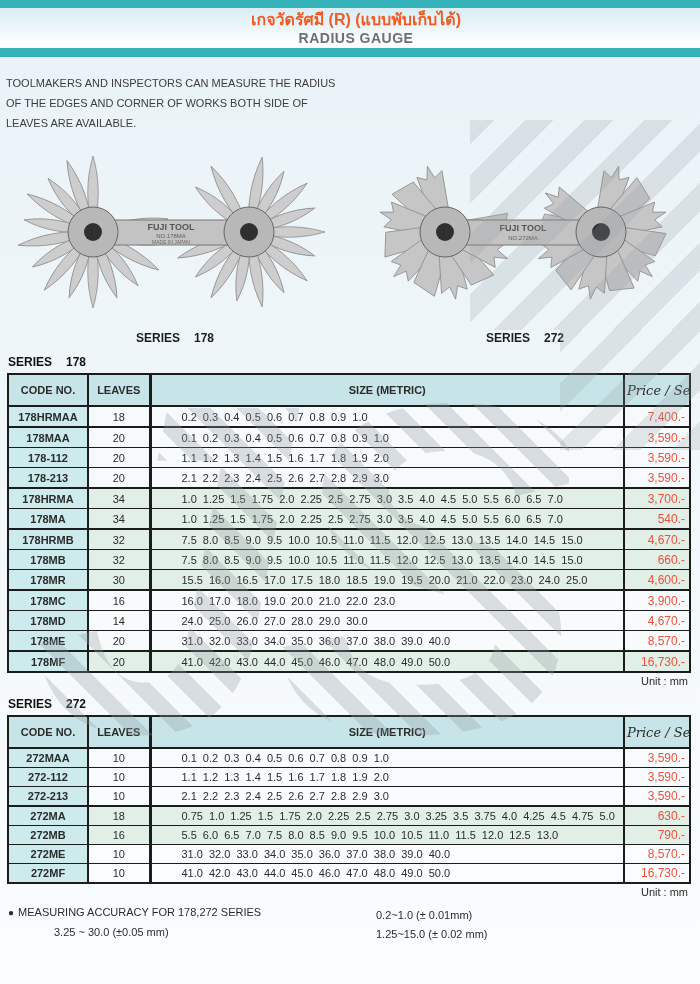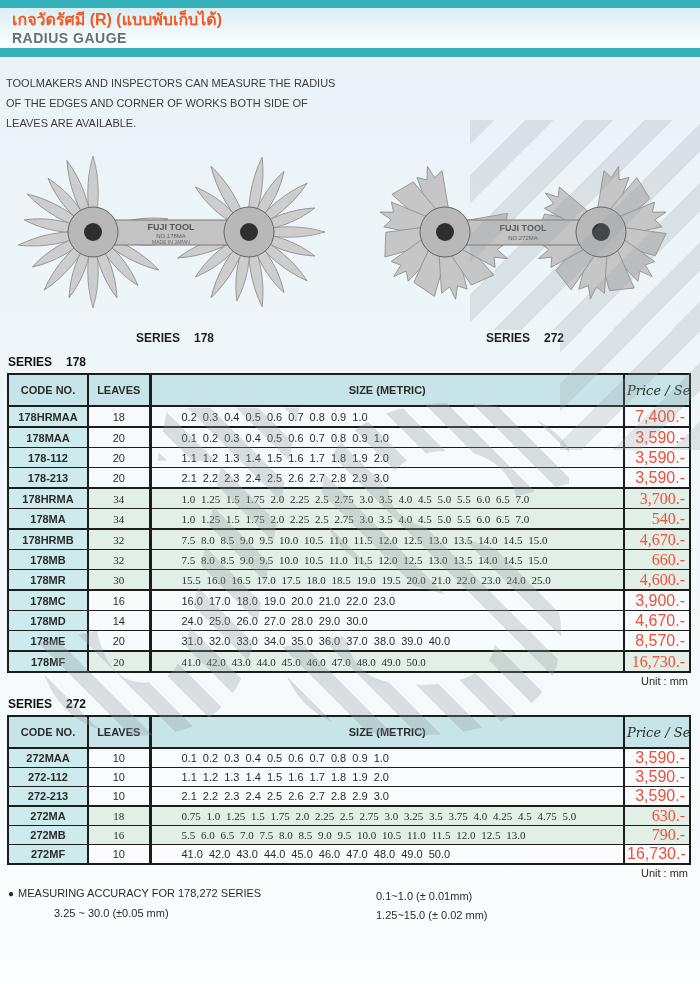--- a/index.html
+++ b/index.html
@@ -9,20 +9,21 @@
     background:linear-gradient(180deg,#e9f2f7 0%,#f2f8fb 55%,#fbfdfe 100%);
     color:#2b2b2b;
   }
   
   .teal-bar{background:#35b2ba;width:700px;}
   .teal-bar.top{height:8px;}
   .teal-bar.bottom{height:9px;}
   .header-band{
     height:38px;padding:2px 0 0 12px;
     background:linear-gradient(180deg,#d9edf4 0%,#fbfdff 85%);
+    text-align:center;
   }
   .title-thai{color:#f15a22;font-weight:bold;font-size:16px;line-height:20px;}
   .title-en{color:#6d6e71;font-size:14px;font-weight:bold;letter-spacing:.5px;line-height:16px;}
   
   .intro{display:flex;margin:16px 0 0 6px;position:relative;z-index:2;}
   .intro p{margin:0;font-size:11px;line-height:20px;color:#3c3c3c;}
   .intro-left{width:345px;padding-right:10px;}
   .intro-right{width:345px;}
   
   .figures{display:flex;margin-top:4px;position:relative;z-index:2;}
@@ -38,22 +39,22 @@
   table{border:2px solid #1c1c1c;}
   th{height:30px;background:#c7e5e8;font-size:11px;font-weight:bold;border-bottom-width:2px;}
   .c-leaves{border-left-width:2px;border-right-width:3px;}
   .c-price{border-left-width:2px;}
   .th-price{font-family:"DejaVu Serif",serif;font-style:italic;font-weight:normal;font-size:13px;}
   td{height:19px;font-size:11px;background:rgba(251,253,254,.55);}
   .t272 td{height:18px;}
   td.code{background:#cdeaec;font-weight:bold;text-align:center;}
   td.leaves{text-align:center;}
   td.sizes{padding-left:30px;word-spacing:3px;}
-  td.price{text-align:right;color:#f0503a;font-size:16px;padding-right:4px;}
-  tr.tint td.leaves,tr.tint td.sizes,tr.tint td.price{background:#e2efe6;font-family:Liberation Serif, serif;}
+  td.price{text-align:right;color:#f0503a;font-size:12px;padding-right:4px;}
+  tr.tint td.leaves,tr.tint td.sizes,tr.tint td.price{background:#e2efe6;}
   tr.ge td{border-bottom-width:2px;}
   .unit-note{font-size:11px;text-align:right;margin:2px 12px 0 0;position:relative;z-index:2;}
   
   .accuracy{display:flex;margin:6px 0 0 8px;font-size:11px;position:relative;z-index:2;}
   .acc-col{line-height:17px;}
   .acc-left{width:352px;}
   .acc-title{font-weight:normal;}
   .bullet{font-size:10px;margin-right:4px;}
   .acc-lines{margin:3px 0 0 46px;}
   .acc-right .acc-lines{margin-left:16px;}
@@ -418,36 +419,42 @@
         <td class="sizes">0.75 1.0 1.25 1.5 1.75 2.0 2.25 2.5 2.75 3.0 3.25 3.5 3.75 4.0 4.25 4.5 4.75 5.0</td>
         <td class="price c-price">630.-</td>
       </tr>
   <tr class="tint">
         <td class="code">272MB</td>
         <td class="leaves c-leaves">16</td>
         <td class="sizes">5.5 6.0 6.5 7.0 7.5 8.0 8.5 9.0 9.5 10.0 10.5 11.0 11.5 12.0 12.5 13.0</td>
         <td class="price c-price">790.-</td>
       </tr>
   <tr>
+        <td class="code">272ME</td>
+        <td class="leaves c-leaves">10</td>
+        <td class="sizes">31.0 32.0 33.0 34.0 35.0 36.0 37.0 38.0 39.0 40.0</td>
+        <td class="price c-price">8,570.-</td>
+      </tr>
+  <tr>
         <td class="code">272MF</td>
         <td class="leaves c-leaves">10</td>
         <td class="sizes">41.0 42.0 43.0 44.0 45.0 46.0 47.0 48.0 49.0 50.0</td>
         <td class="price c-price">16,730.-</td>
       </tr>
 </tbody>
   </table>
 <div class="unit-note">Unit : mm</div>
 
 <div class="accuracy">
   <div class="acc-col acc-left">
     <div class="acc-title"><span class="bullet">●</span><span>MEASURING ACCURACY  FOR 178,272 SERIES</span></div>
     <div class="acc-lines">
       <div>3.25 ~ 30.0 (±0.05 mm)</div>
 
     </div>
   </div>
   <div class="acc-col acc-right">
     <div class="acc-lines">
-      <div>0.1~1.0 (± 0.01mm)</div>
+      <div>0.2~1.0 (± 0.01mm)</div>
       <div>1.25~15.0 (± 0.02 mm)</div>
     </div>
   </div>
 </div>
 
 </body></html>

